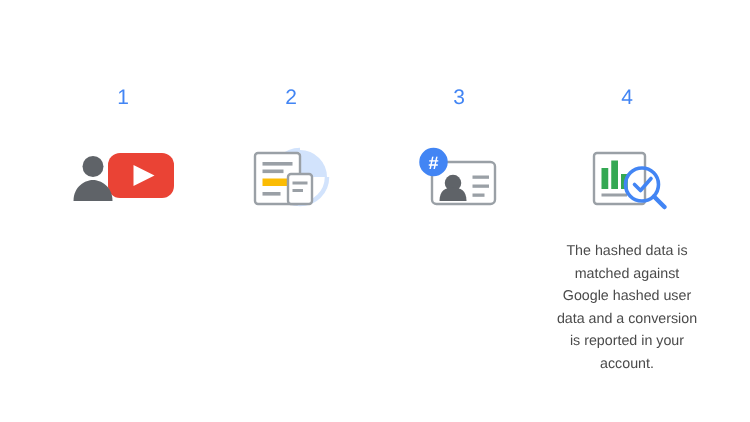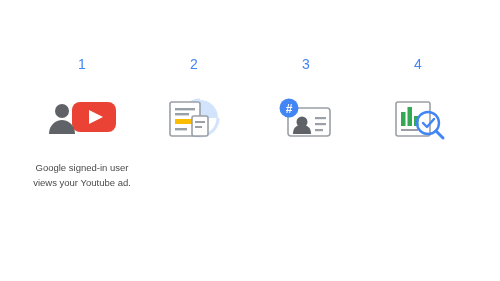--- a/index.html
+++ b/index.html
@@ -59,21 +59,20 @@
   <div class="step">
     <div class="step-number">1</div>
     <div class="step-icon">
       <svg width="76" height="48" viewBox="0 0 76 48" xmlns="http://www.w3.org/2000/svg">
         <rect x="28" y="8" width="44" height="30" rx="8" fill="#ea4335"></rect>
         <polygon points="45,16 59,23 45,30" fill="#ffffff"></polygon>
         <circle cx="18" cy="17" r="7" fill="#5f6368"></circle>
         <path d="M5 40 C5 30 13 26 18 26 C23 26 31 30 31 40 Z" fill="#5f6368"></path>
       </svg>
     </div>
-    <div class="step-caption">Google signed-in user views your Youtube ad.</div>
   </div>
 
   <div class="step">
     <div class="step-number">2</div>
     <div class="step-icon">
       <svg width="76" height="48" viewBox="0 0 76 48" xmlns="http://www.w3.org/2000/svg">
         <path d="M44 6 A18 18 0 0 1 62 24 L44 24 Z" fill="#d2e3fc"></path>
         <path d="M62 24 A18 18 0 0 1 44 42 A18 18 0 0 1 26 24 A18 18 0 0 1 44 6" fill="none" stroke="#d2e3fc" stroke-width="3"></path>
         <rect x="14" y="8" width="30" height="34" rx="2" fill="#ffffff" stroke="#9aa0a6" stroke-width="1.6"></rect>
         <rect x="19" y="14" width="20" height="2.4" fill="#9aa0a6"></rect>
@@ -110,15 +109,16 @@
         <rect x="16" y="8" width="34" height="34" rx="2" fill="#ffffff" stroke="#9aa0a6" stroke-width="1.6"></rect>
         <rect x="21" y="18" width="4.5" height="14" fill="#34a853"></rect>
         <rect x="27.5" y="13" width="4.5" height="19" fill="#34a853"></rect>
         <rect x="34" y="22" width="4.5" height="10" fill="#34a853"></rect>
         <rect x="21" y="35" width="17" height="2" fill="#9aa0a6"></rect>
         <circle cx="48" cy="29" r="11" fill="none" stroke="#4285f4" stroke-width="2.4"></circle>
         <line x1="56" y1="37" x2="63" y2="44" stroke="#4285f4" stroke-width="3" stroke-linecap="round"></line>
         <polyline points="43,29 47,33 54,25" fill="none" stroke="#4285f4" stroke-width="2.4" stroke-linecap="round" stroke-linejoin="round"></polyline>
       </svg>
     </div>
+    <div class="step-caption">The hashed data is matched against Google hashed user data and a conversion is reported in your account.</div>
   </div>
 
 </div>
 
 </body></html>

